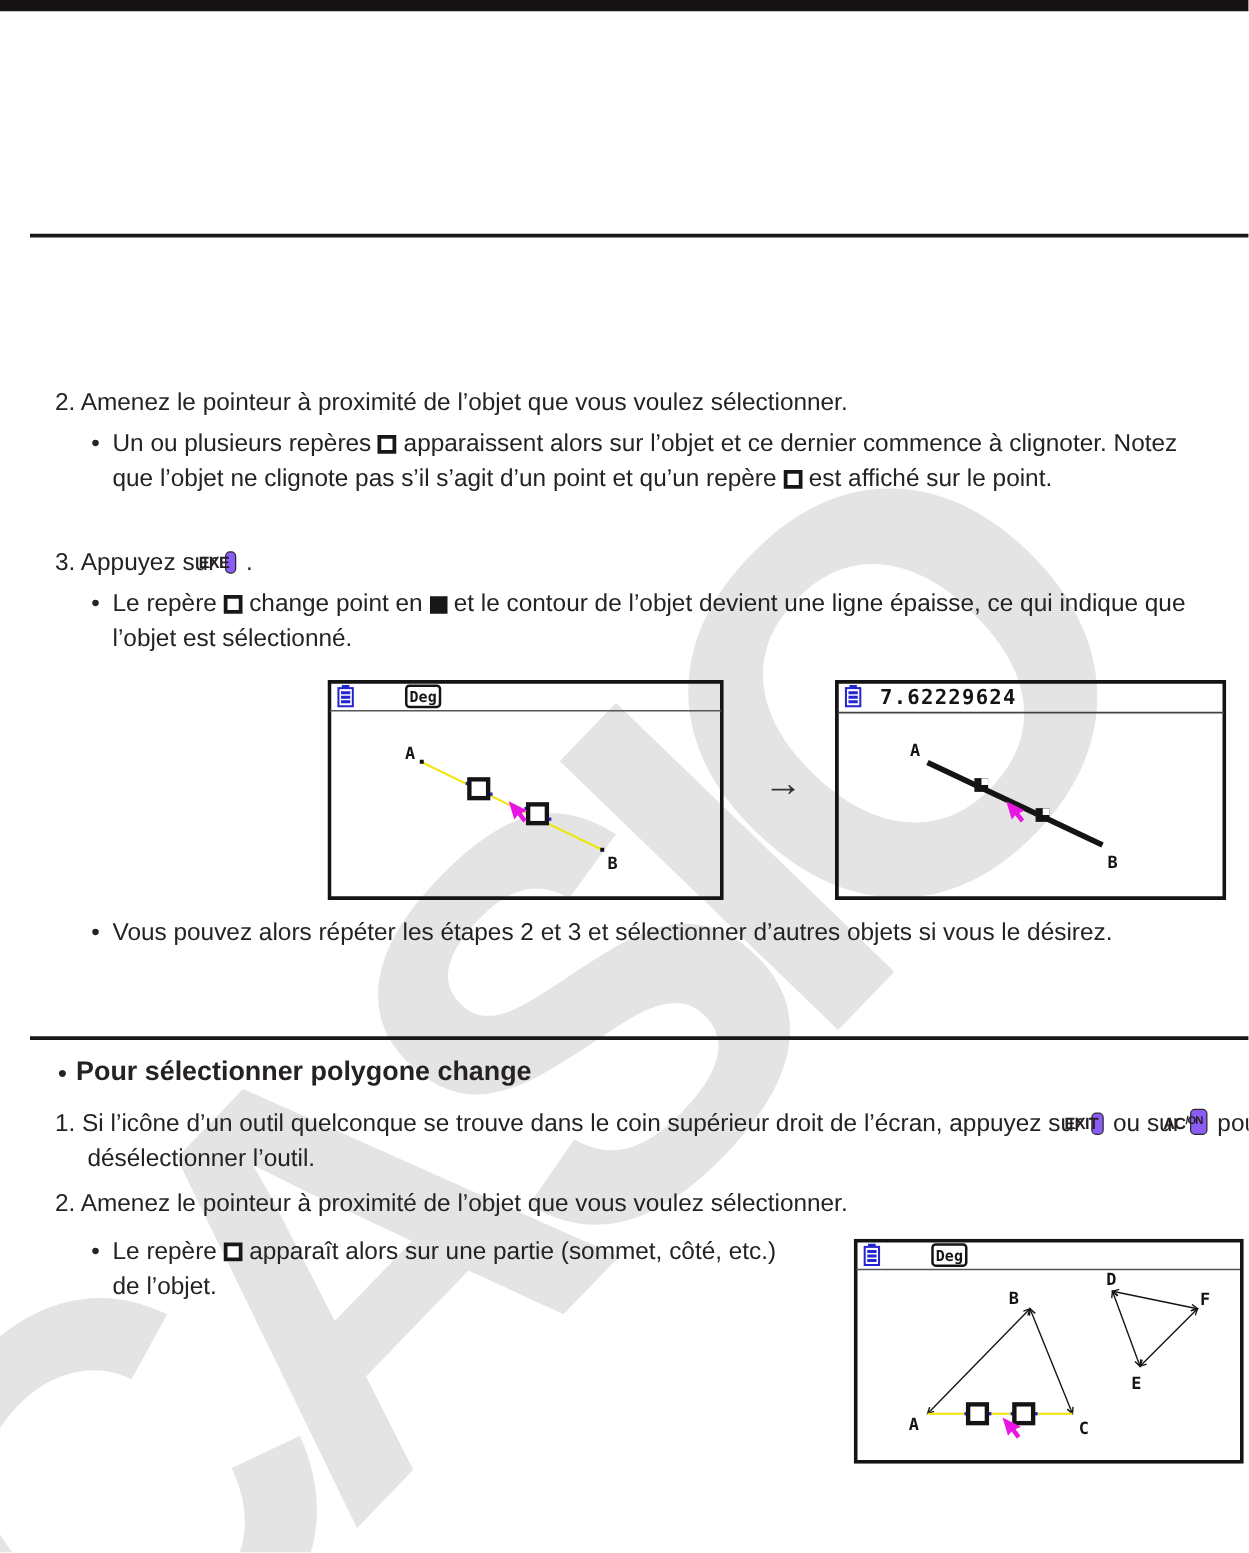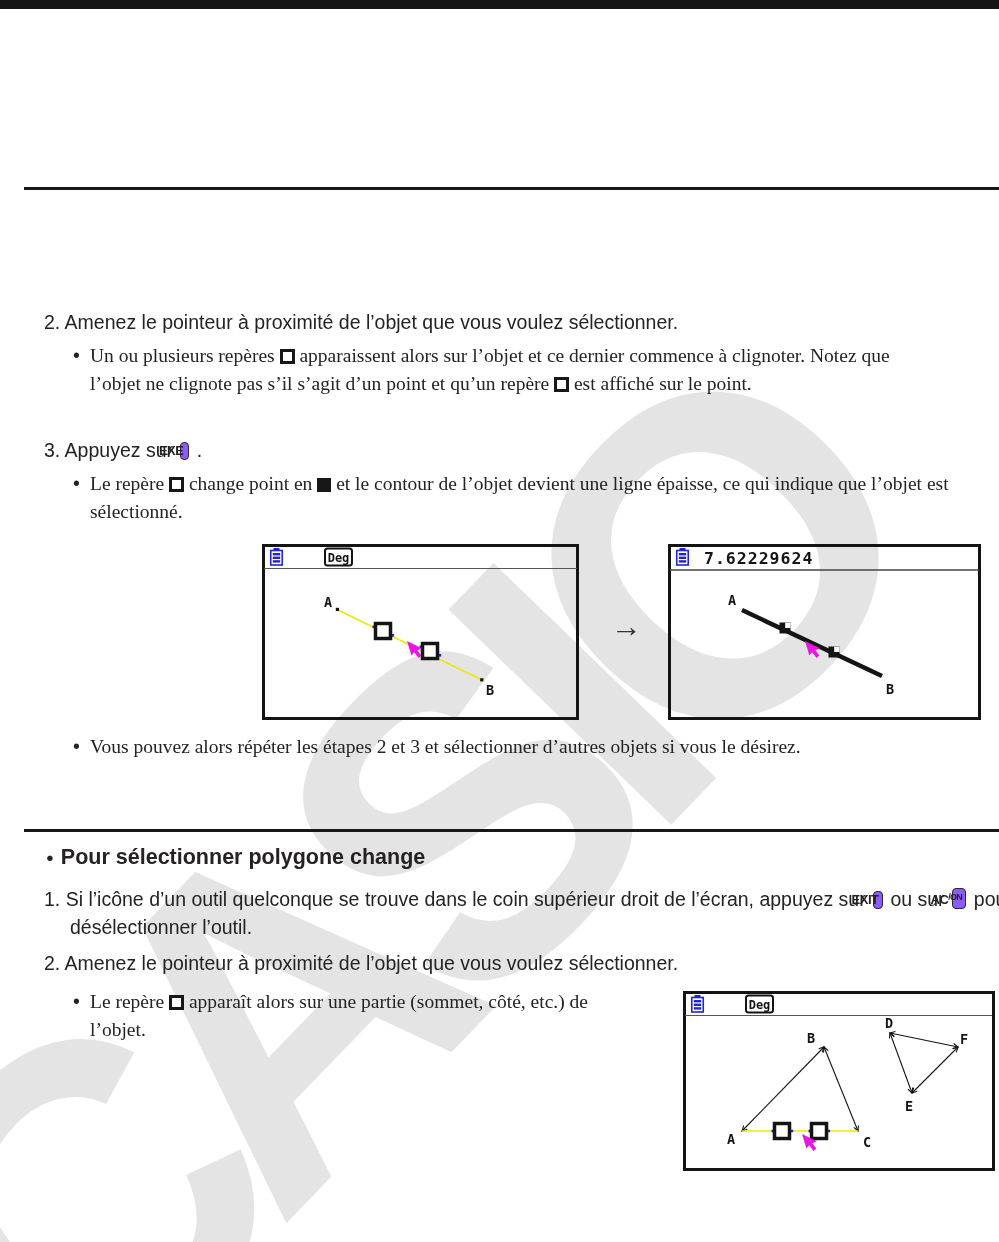--- a/index.html
+++ b/index.html
@@ -10,21 +10,21 @@
         color:#e4e4e4;white-space:nowrap;z-index:0;line-height:1;}
   .layer{position:absolute;left:0;top:0;width:812px;height:1242px;z-index:1;}
   .topbar{position:absolute;left:0;top:0;width:999px;height:9px;background:#161315;}
   .rule{position:absolute;left:24px;width:975px;height:3px;background:#1a171a;}
   .rule1{top:187px}
   .rule2{top:829px}
   p.num{position:absolute;left:44px;width:948px;margin:0;font-size:19.5px;
         line-height:27.5px;padding-left:26px;text-indent:-26px;}
   .bullet{position:absolute;left:73px;display:flex;font-size:19.5px;line-height:27.5px;}
   .bullet .dot{flex:none;width:17px;}
-  .btext{display:block;font-family:Liberation Serif, serif;}
+  .btext{display:block;}
   .sqo{display:inline-block;width:15px;height:15px;box-sizing:border-box;
        border:3.5px solid #171717;background:#fff;vertical-align:-2px;}
   .sqf{display:inline-block;width:14px;height:14px;background:#171717;vertical-align:-2px;}
   .key{display:inline-block;border:1.7px solid #2a2a2a;border-radius:4px;padding:0 3.5px;
        margin:0 2px;font-size:13px;font-weight:bold;line-height:16px;vertical-align:2px;
        letter-spacing:-0.5px;background:#8b5cf6;}
   .key .sup{font-size:9px;vertical-align:4px;letter-spacing:-0.8px;text-align:center;}
   .arrow{position:absolute;left:611px;top:609px;font-size:31px;color:#333;}
   .sec-title{position:absolute;left:46px;top:845px;font-size:21.5px;font-weight:bold;
        display:flex;align-items:center;gap:7px;margin:0;}

